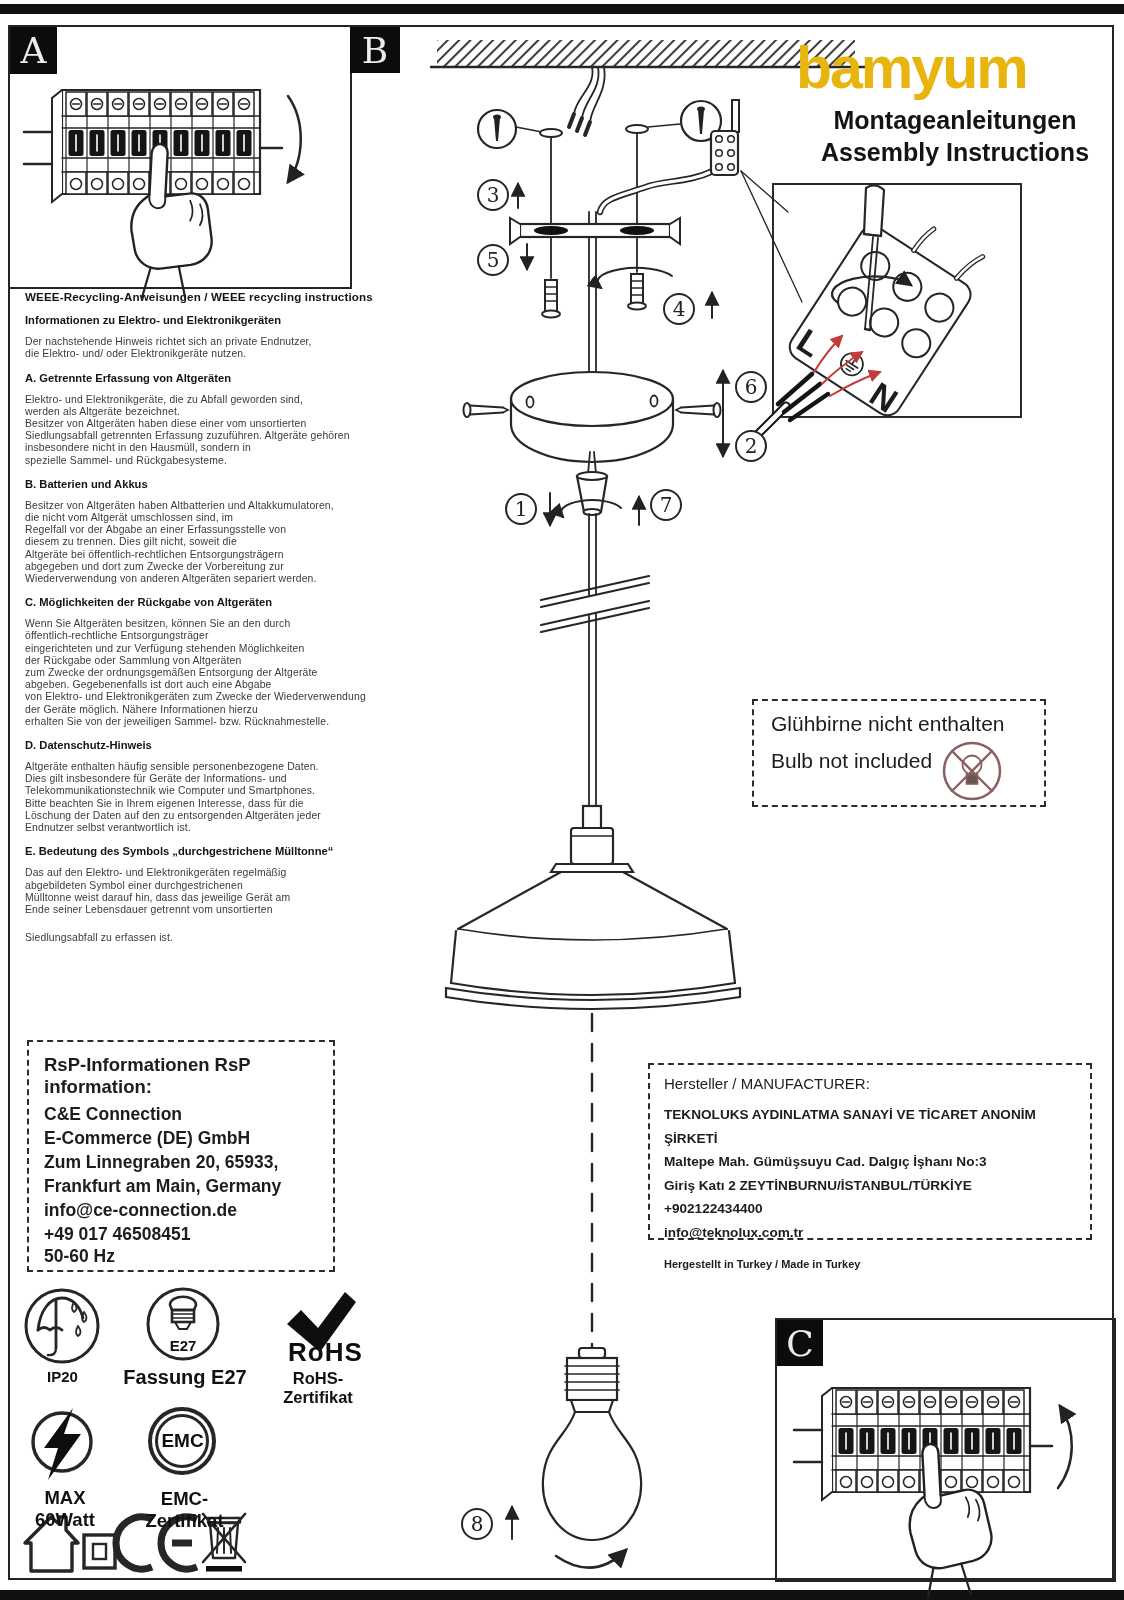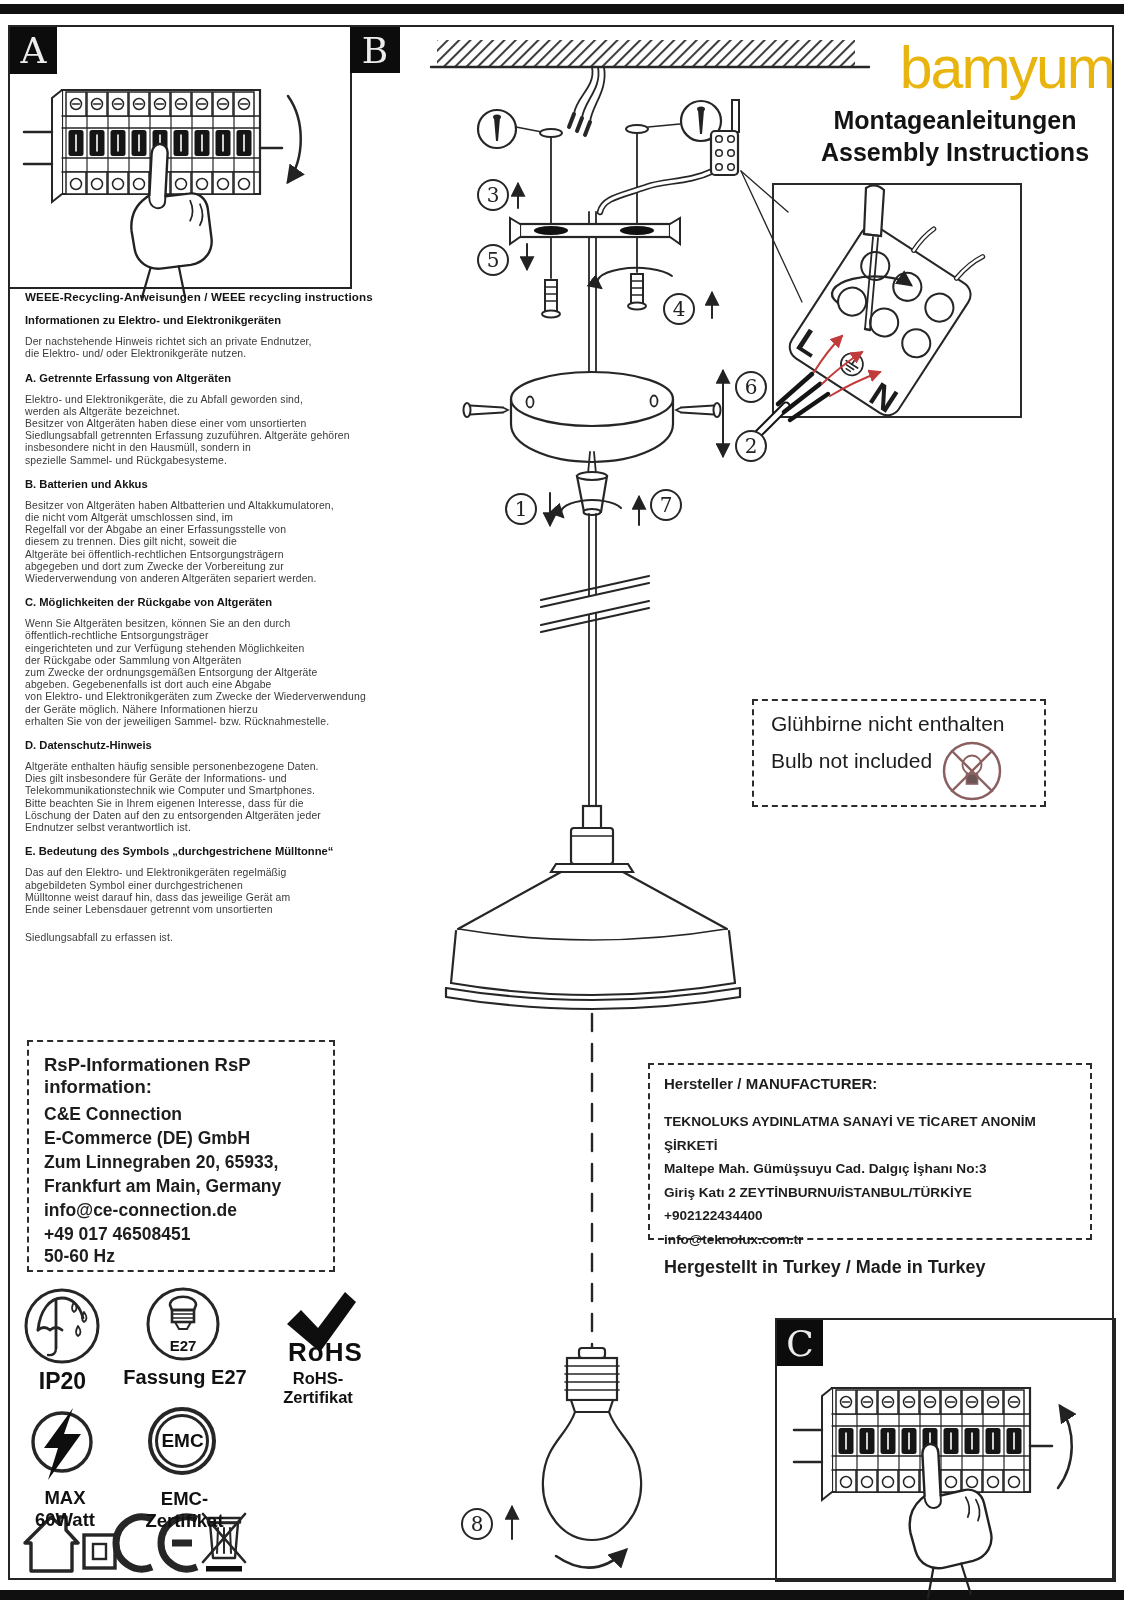--- a/index.html
+++ b/index.html
@@ -8,41 +8,41 @@
   .bar{position:absolute;left:0;width:1124px;background:#101010;}
   .page-border{position:absolute;left:8px;top:25px;width:1106px;height:1555px;border:2.2px solid #242424;box-sizing:border-box;}
   .boxA{position:absolute;left:8px;top:25px;width:344px;height:264px;border:2.2px solid #242424;box-sizing:border-box;}
   .boxC{position:absolute;left:775px;top:1318px;width:341px;height:264px;border:2.2px solid #242424;box-sizing:border-box;}
   .detailbox{position:absolute;left:772px;top:183px;width:250px;height:235px;border:2.4px solid #2a2a2a;box-sizing:border-box;background:#fff;}
   .clabel{position:absolute;background:#0c0c0c;color:#ececec;display:flex;align-items:center;justify-content:center;
           font:36px "DejaVu Serif",serif;font-weight:400;}
   .art{position:absolute;left:0;top:0;}
   .step{position:absolute;width:32px;height:32px;border:2px solid #262626;border-radius:50%;background:#fff;
         display:flex;align-items:center;justify-content:center;font:20px "DejaVu Serif",serif;color:#222;box-sizing:border-box;}
-  .brand{position:absolute;left:796px;top:34px;width:318px;text-align:right;font-size:59px;font-weight:400;
+  .brand{position:absolute;left:796px;top:34px;width:318px;text-align:left;font-size:59px;font-weight:700;
          letter-spacing:-2px;color:#e8b40e;}
   .sub{position:absolute;left:796px;width:318px;text-align:center;font-weight:700;color:#141414;font-size:25px;}
   .weee{position:absolute;left:25px;top:291px;width:424px;color:#3a3a3a;}
   .weee .t{font-size:11.6px;font-weight:bold;color:#141414;margin:0 0 11px 0;}
   .weee h4{font-size:11.2px;margin:11px 0 10px 0;color:#141414;}
   .weee p{font-size:10.4px;line-height:12.2px;margin:0;white-space:pre-line;letter-spacing:.15px;}
   .weee .closing{margin-top:16px;}
   .bulbnote{position:absolute;left:752px;top:699px;width:294px;height:108px;border:2.3px dashed #2c2c2c;box-sizing:border-box;}
   .bulbnote .l1{position:absolute;left:17px;top:11px;font-size:21px;color:#1d1d1d;}
   .bulbnote .l2{position:absolute;left:17px;top:48px;font-size:21px;color:#1d1d1d;}
   .rsp{position:absolute;left:27px;top:1040px;width:308px;height:232px;border:2.3px dashed #2c2c2c;box-sizing:border-box;
        padding:12px 0 0 15px;}
   .rsp .title{font-size:18.5px;font-weight:bold;margin-bottom:4px;}
   .rsp .line{font-size:17.5px;font-weight:bold;line-height:24px;}
   .rsp .freq{font-size:17.5px;font-weight:bold;margin-top:0;}
   .mfr{position:absolute;left:648px;top:1063px;width:444px;height:177px;border:2.3px dashed #2c2c2c;box-sizing:border-box;
        padding:10px 0 0 14px;}
-  .mfr .title{font-size:15px;font-weight:bold;margin-bottom:18px;}
+  .mfr .title{font-size:15px;font-weight:normal;margin-bottom:11px;}
   .mfr .line{font-size:13.6px;font-weight:bold;line-height:23.5px;}
-  .mfr .origin{font-size:18px;font-weight:bold;margin-top:6px;}
+  .mfr .origin{font-size:11px;font-weight:bold;margin-top:14px;}
   .certlabel{position:absolute;font-weight:bold;color:#111;text-align:center;}
   .model{position:absolute;left:252px;top:1410px;font-size:44px;font-weight:800;color:#0a0a0a;letter-spacing:0px;}
   .rohsname{position:absolute;left:288px;top:1337px;font-size:26px;font-weight:800;color:#0e0e0e;letter-spacing:1px;}
   .emctext{position:absolute;left:150px;top:1430px;width:65px;text-align:center;font-size:19px;font-weight:800;color:#0e0e0e;}
 </style>
 </head>
 <body>
 
 <div class="page">
 
@@ -466,21 +466,21 @@
   <div class="mfr">
     <div class="title">Hersteller / MANUFACTURER:</div>
     <div class="line">TEKNOLUKS AYDINLATMA SANAYİ VE TİCARET ANONİM ŞİRKETİ</div>
     <div class="line">Maltepe Mah. Gümüşsuyu Cad. Dalgıç İşhanı No:3</div>
     <div class="line">Giriş Katı 2 ZEYTİNBURNU/İSTANBUL/TÜRKİYE</div>
     <div class="line">+902122434400</div>
     <div class="line">info@teknolux.com.tr</div>
     <div class="origin">Hergestellt in Turkey / Made in Turkey</div>
   </div>
 
-  <div class="certlabel" style="left:30px;top:1368px;width:65px;font-size:23px;">IP20</div>
+  <div class="certlabel" style="left:30px;top:1368px;width:65px;font-size:15px;">IP20</div>
   <div class="certlabel" style="left:158px;top:1337px;width:50px;font-size:15px;">E27</div>
   <div class="certlabel" style="left:120px;top:1366px;width:130px;font-size:20px;">Fassung E27</div>
   <div class="rohsname">RoHS</div>
   <div class="certlabel" style="left:258px;top:1369px;width:120px;font-size:16.5px;">RoHS-Zertifikat</div>
   <div class="certlabel" style="left:15px;top:1487px;width:100px;font-size:18.5px;">MAX 60Watt</div>
   <div class="emctext">EMC</div>
   <div class="certlabel" style="left:122px;top:1488px;width:125px;font-size:18.5px;">EMC-Zertifikat</div>
 
 </div>
 

